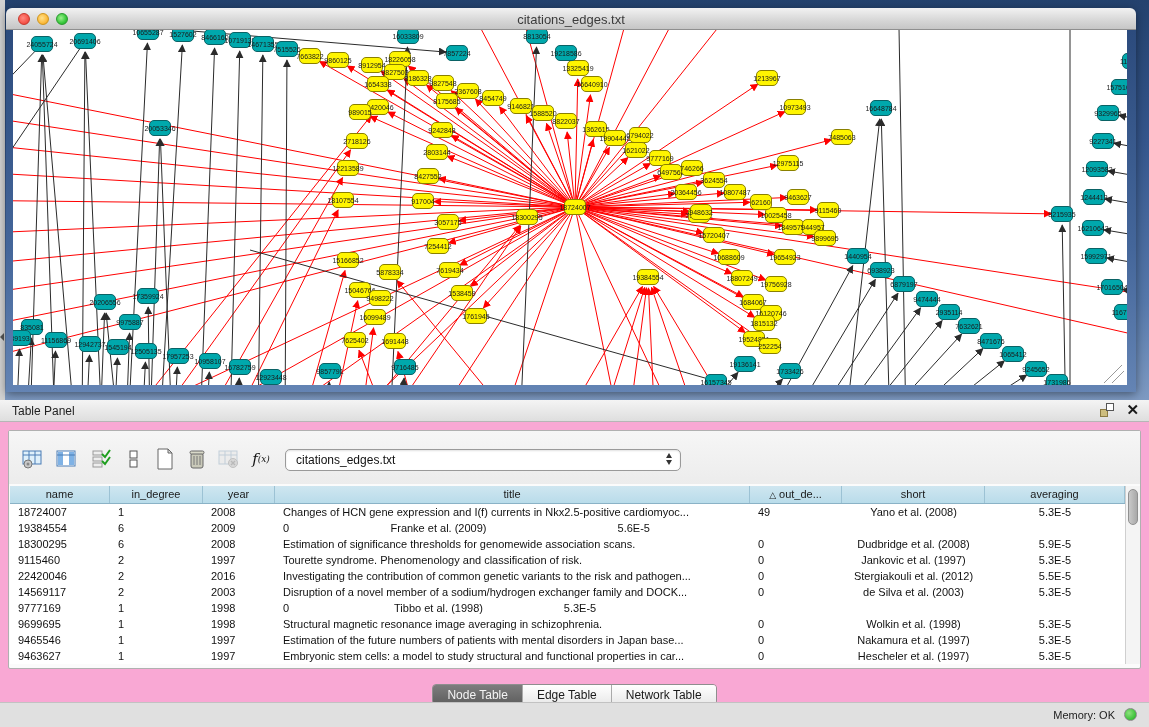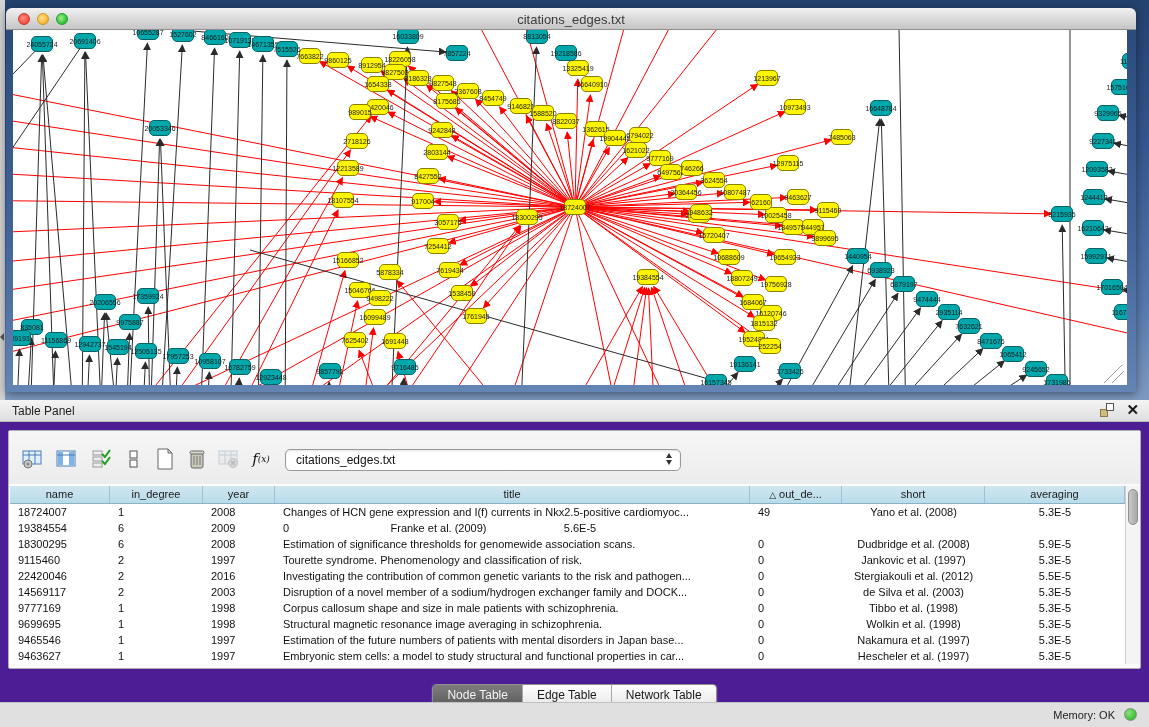--- a/index.html
+++ b/index.html
@@ -26,21 +26,21 @@
   .light.r { background:radial-gradient(circle at 4px 4px,#ff8a80,#f6554a 60%,#d63a2f); border:1px solid #c8372c; }
   .light.y { background:radial-gradient(circle at 4px 4px,#ffe08a,#fcbb3d 60%,#e09a18); border:1px solid #cf951c; }
   .light.g { background:radial-gradient(circle at 4px 4px,#9ef08e,#37c83b 60%,#23a22a); border:1px solid #2a9a2e; }
 
   .net-frame { height:362px; background:linear-gradient(180deg,#2c4b7d,#44669a 60%,#6484b4);
     padding:0 9px 7px 7px; }
   .canvas { position:relative; width:1114px; height:355px; background:#ffffff; overflow:hidden; }
   .canvas svg { display:block; }
 
   
-  .panel { position:absolute; left:0; top:400px; width:1149px; height:327px; background:#4c1d95; }
+  .panel { position:absolute; left:0; top:400px; width:1149px; height:327px; background:#f9a8d4; }
   .panel-titlebar { position:relative; height:22px;
     background:linear-gradient(180deg,#f4f4f4,#dedede); border-bottom:1px solid #b6b6b6; }
   .panel-title { position:absolute; left:12px; top:4px; font-size:12px; color:#222; }
   .panel-controls { position:absolute; right:10px; top:3px; display:flex; gap:12px; align-items:center; }
   .float-ic { position:relative; width:14px; height:14px; }
   .float-ic .b1 { position:absolute; left:0; bottom:0; width:8px; height:8px; border:1.5px solid #8a7a42; background:#cdbd7e; }
   .float-ic .b2 { position:absolute; right:0; top:0; width:8px; height:8px; border:1.5px solid #555; background:#fff; }
   .close-x { font-size:15px; font-weight:bold; color:#1a1a1a; line-height:14px; cursor:default; }
 
   .card { position:absolute; left:8px; top:30px; width:1133px; height:239px;
@@ -902,21 +902,21 @@
               <div class="td" style="width: 92px;">49</div>
               <div class="td c" style="width: 143px;">Yano et al. (2008)</div>
               <div class="td c" style="width: 140px;">5.3E-5</div>
             </div>
             <div class="tr">
               <div class="td" style="width: 100px;">19384554</div>
               <div class="td" style="width: 93px;">6</div>
               <div class="td" style="width: 72px;">2009</div>
               <div class="td" style="width: 92px;">0</div>
               <div class="td c" style="width: 143px;">Franke et al. (2009)</div>
-              <div class="td c" style="width: 140px;">5.6E-5</div>
+              <div class="td c" style="width: 140px; text-align: right;">5.6E-5</div>
             </div>
             <div class="tr">
               <div class="td" style="width: 100px;">18300295</div>
               <div class="td" style="width: 93px;">6</div>
               <div class="td" style="width: 72px;">2008</div>
               <div class="td" style="width: 475px;">Estimation of significance thresholds for genomewide association scans.</div>
               <div class="td" style="width: 92px;">0</div>
               <div class="td c" style="width: 143px;">Dudbridge et al. (2008)</div>
               <div class="td c" style="width: 140px;">5.9E-5</div>
             </div>
@@ -944,21 +944,20 @@
               <div class="td" style="width: 72px;">2003</div>
               <div class="td" style="width: 475px;">Disruption of a novel member of a sodium/hydrogen exchanger family and DOCK...</div>
               <div class="td" style="width: 92px;">0</div>
               <div class="td c" style="width: 143px;">de Silva et al. (2003)</div>
               <div class="td c" style="width: 140px;">5.3E-5</div>
             </div>
             <div class="tr">
               <div class="td" style="width: 100px;">9777169</div>
               <div class="td" style="width: 93px;">1</div>
               <div class="td" style="width: 72px;">1998</div>
-              <div class="td" style="width: 475px;">Corpus callosum shape and size in male patients with schizophrenia.</div>
               <div class="td" style="width: 92px;">0</div>
               <div class="td c" style="width: 143px;">Tibbo et al. (1998)</div>
               <div class="td c" style="width: 140px;">5.3E-5</div>
             </div>
             <div class="tr">
               <div class="td" style="width: 100px;">9699695</div>
               <div class="td" style="width: 93px;">1</div>
               <div class="td" style="width: 72px;">1998</div>
               <div class="td" style="width: 475px;">Structural magnetic resonance image averaging in schizophrenia.</div>
               <div class="td" style="width: 92px;">0</div>

